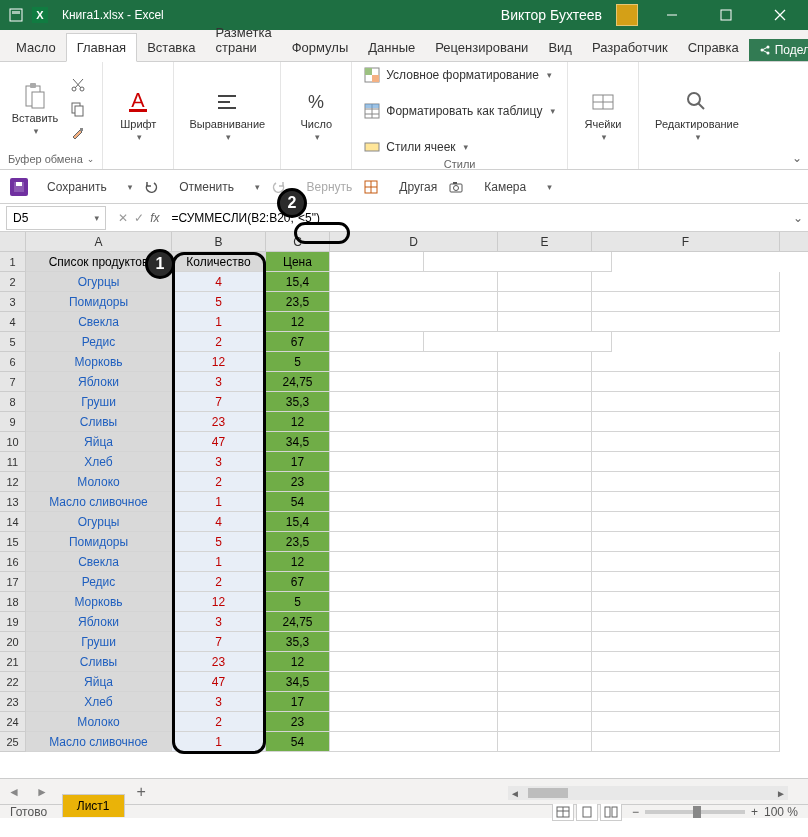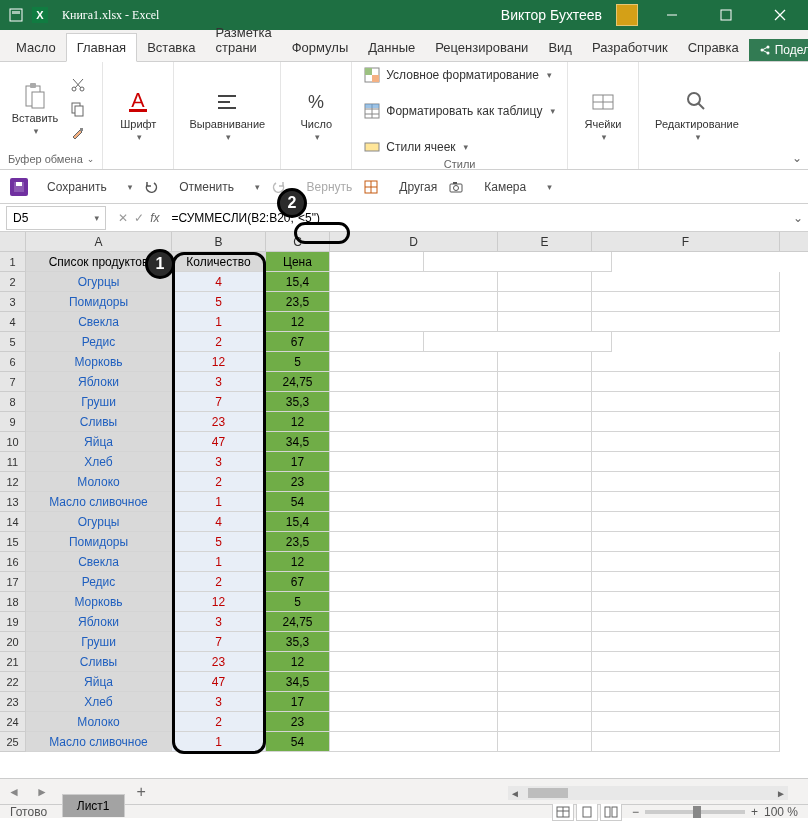--- a/index.html
+++ b/index.html
@@ -1,21 +1,21 @@
 <!DOCTYPE html>
 <html><head>
 <meta charset="utf-8">
 <style>
 * { margin: 0; padding: 0; box-sizing: border-box; font-family: "Segoe UI", Arial, sans-serif; }
 body { background: #fff; width: 808px; height: 837px; overflow: hidden; position: relative; }
 
 .titlebar { background: #1e6f42; height: 30px; display: flex; align-items: center; padding: 0 8px; color: #fff; }
 .titlebar .left { display: flex; align-items: center; gap: 8px; flex: 0 0 auto; }
 .titlebar .icon-box { width: 16px; height: 16px; display: flex; align-items: center; justify-content: center; }
-.titlebar .doc-title { font-size: 12px; margin-left: 6px; font-family: Liberation Serif, serif; }
+.titlebar .doc-title { font-size: 12px; margin-left: 6px; }
 .titlebar .center { flex: 1; }
 .titlebar .right { display: flex; align-items: center; gap: 14px; }
 .titlebar .username { font-size: 14px; }
 .titlebar .avatar { width: 22px; height: 22px; background: #d4a017; display: inline-block; border: 1px solid rgba(255,255,255,0.4); }
 .titlebar .winbtn { width: 40px; height: 30px; display: flex; align-items: center; justify-content: center; cursor: default; }
 
 .tabbar { background: #f3f2f1; height: 32px; display: flex; align-items: flex-end; border-bottom: 1px solid #d0d0d0; padding: 0 6px; }
 .tab { font-size: 13px; padding: 6px 10px; color: #333; cursor: default; }
 .tab.active { background: #fff; border: 1px solid #d0d0d0; border-bottom: 1px solid #fff; margin-bottom: -1px; }
 .share-btn { margin-left: auto; background: #1e6f42; color: #fff; font-size: 12px; padding: 4px 10px; display: flex; align-items: center; gap: 4px; opacity: 0.9; }
@@ -68,21 +68,21 @@
 .priceC.head { background: #70ad47; }
 
 .active-cell { outline: 2px solid #1e6f42; outline-offset: -1px; text-align: right; position: relative; }
 .active-cell::after { content: ""; position: absolute; right: -3px; bottom: -3px; width: 6px; height: 6px; background: #1e6f42; }
 
 .callout { position: absolute; width: 30px; height: 30px; background: #2b2b2b; border: 3px solid #000; border-radius: 50%; color: #fff; font-weight: bold; font-size: 16px; display: flex; align-items: center; justify-content: center; z-index: 50; }
 .hl-box { position: absolute; border: 3px solid #000; border-radius: 12px; z-index: 40; pointer-events: none; }
 
 .sheet-tabs { height: 26px; border-top: 1px solid #ccc; display: flex; align-items: center; font-size: 12px; background: #f3f2f1; position: relative; }
 .sheet-tabs .nav { padding: 0 8px; color: #888; }
-.sheet-tab { padding: 4px 14px; background: #a3a3a3; border: 1px solid #ccc; border-bottom: none; margin-left: 6px; margin-top: 28px; }
+.sheet-tab { padding: 4px 14px; background: #eab308; border: 1px solid #ccc; border-bottom: none; margin-left: 6px; margin-top: 28px; }
 .sheet-add { padding: 0 12px; color: #666; font-size: 16px; }
 .hscroll { position: absolute; right: 20px; bottom: 4px; width: 280px; height: 14px; background: #e8e8e8; display: flex; align-items: center; }
 .hscroll .thumb { width: 40px; height: 10px; background: #bdbdbd; margin-left: 6px; }
 .hscroll .arrow { width: 14px; text-align: center; color: #666; font-size: 10px; }
 
 .statusbar { height: 14px; background: #f3f2f1; border-top: 1px solid #ccc; display: flex; align-items: center; font-size: 12px; color: #555; padding: 0 10px; }
 .statusbar .spacer { flex: 1; }
 .view-btns { display: flex; gap: 2px; }
 .view-btn { width: 22px; height: 18px; border: 1px solid #ccc; background: #fff; display: flex; align-items: center; justify-content: center; }
 .zoom { display: flex; align-items: center; gap: 6px; margin-left: 10px; }

